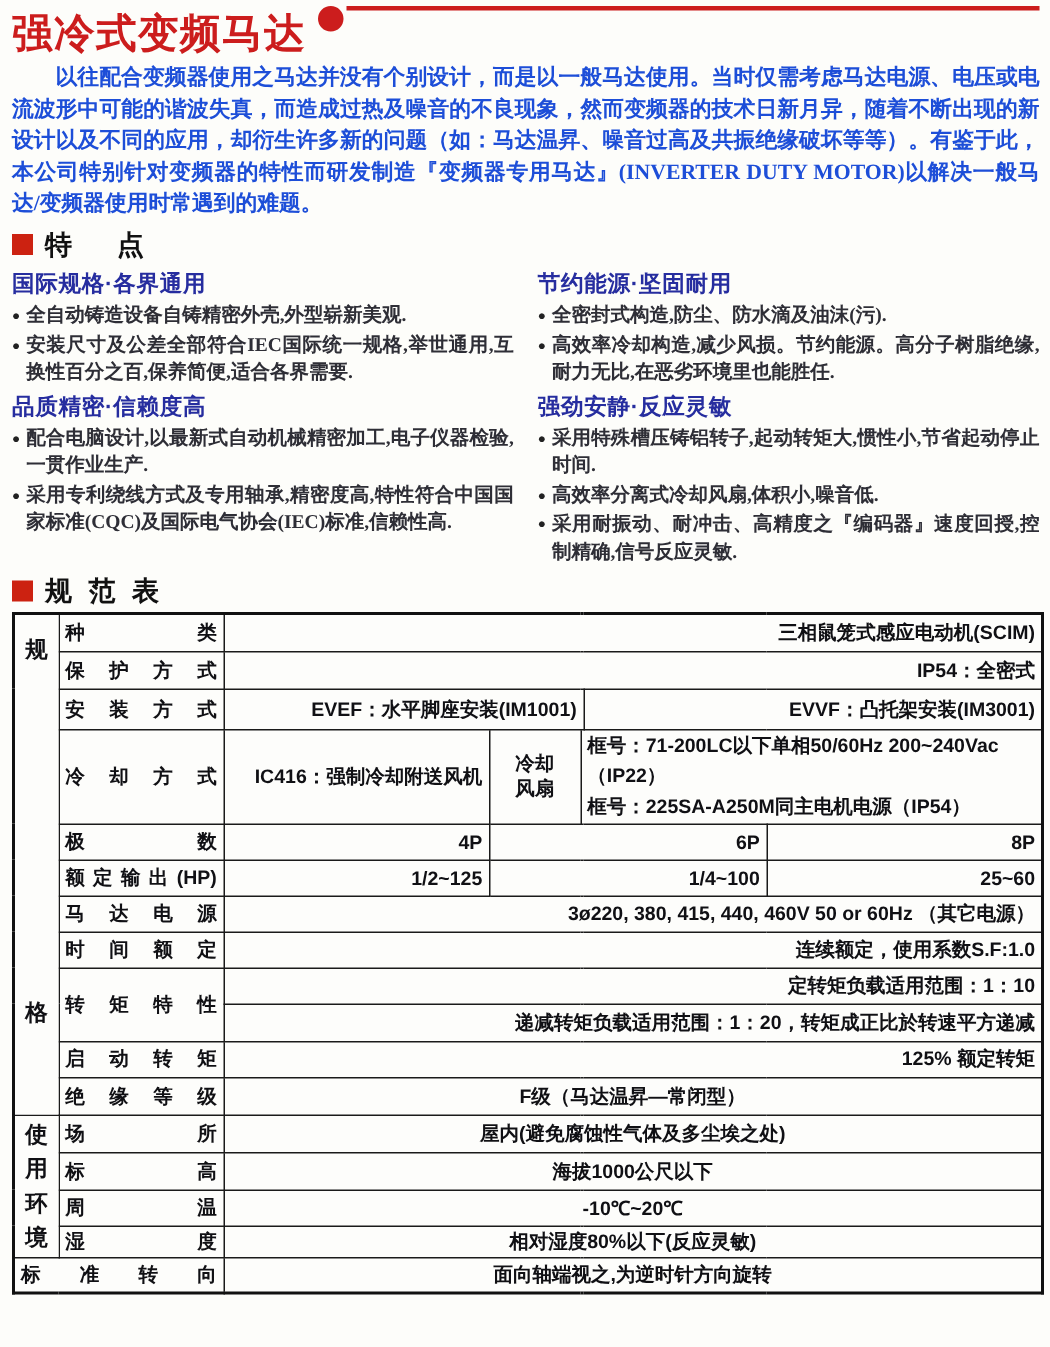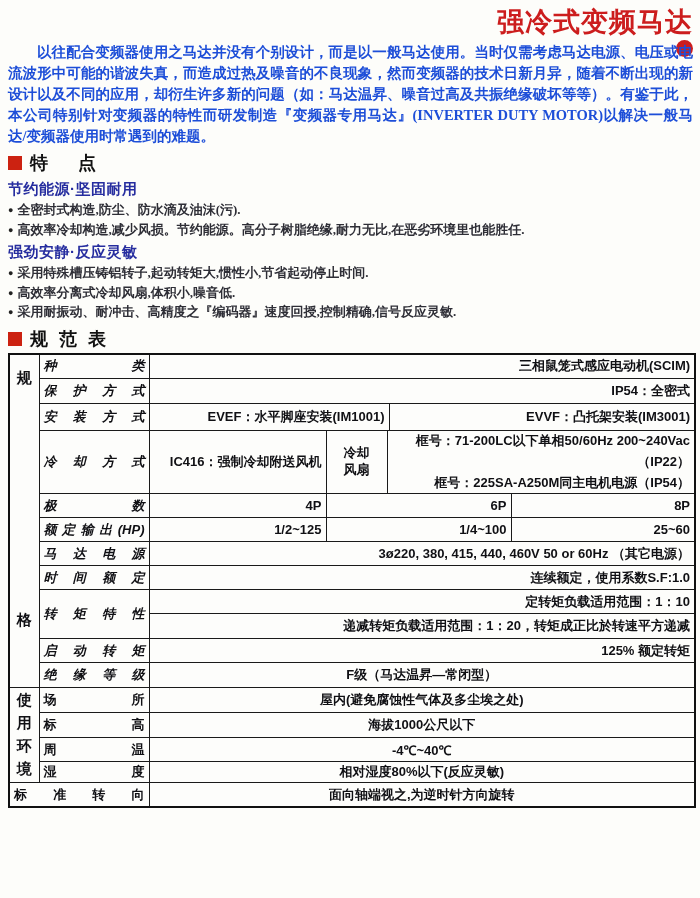--- a/index.html
+++ b/index.html
@@ -8,21 +8,21 @@
     width:700px;height:898px;
     margin:0 auto;
     background:#fdfdfa;
     box-sizing:border-box;
     padding:4px 7px 0 8px;
     overflow:hidden;
     font-family:"Liberation Sans",sans-serif;
     color:#222;
   }
   
-  .titlebar{display:flex;align-items:flex-end;height:34px;flex-direction:column;}
+  .titlebar{display:flex;align-items:flex-start;height:34px;}
   .title{
     color:#cc1d1d;font-size:27px;font-weight:bold;
     letter-spacing:1px;white-space:nowrap;
     font-family:"Liberation Sans",sans-serif;
   }
   .title-dot{width:17px;height:17px;border-radius:50%;background:#cc1d1d;margin-left:8px;flex:0 0 auto;}
   .title-line{flex:1;height:3px;background:#cc1d1d;margin-left:2px;}
   
   .intro{
     font-family:"Liberation Serif","DejaVu Serif",serif;
@@ -47,34 +47,34 @@
   .fbullet::before{content:"●";font-size:9px;line-height:18.5px;margin-right:4px;color:#222;}
   
   table.spec{border-collapse:collapse;width:686px;margin-top:3px;table-layout:fixed;}
   table.spec td{
     border:1px solid #1a1a1a;
     font-size:13px;font-weight:bold;color:#101014;
     padding:0 4px;overflow:hidden;
     background:#fdfdfb;
   }
   table.spec{border:2px solid #111;}
-  td.lbl{text-align:justify;text-align-last:justify;padding:0 9px;background:#f3fafd;font-style:italic;}
+  td.lbl{text-align:justify;text-align-last:justify;padding:0 9px;background:#f3fafd;}
   td.lbl2{background:#d9edf6;}
   td.val{text-align:right;}
   td.group{background:#a9d3ee;text-align:center;padding:0;position:relative;}
   td.group-env{background:#d2b2e2;}
   .vstack{display:flex;flex-direction:column;align-items:center;font-size:15px;font-weight:bold;}
   .vstack-spec{height:310px;justify-content:space-between;padding:3px 0 46px 0;box-sizing:border-box;}
   .vstack-env{height:92px;justify-content:space-between;padding:2px 0;box-sizing:border-box;}
   td.lbl-env{background:#f3aa66;text-align:justify;text-align-last:justify;padding:0 9px;}
   td.val-yellow{background:#fdf2c6;text-align:center;}
   td.val-cyan{background:#cfe8f3;text-align:center;}
   td.lbl-blue{background:#6db4e3;text-align:justify;text-align-last:justify;padding:0 12px;}
   td.cool-fan{white-space:pre-line;text-align:center;line-height:1.3;}
-  td.frame-cell{font-size:12.2px;text-align:right;padding-left:6px;line-height:1.6;}
+  td.frame-cell{font-size:12.2px;text-align:left;padding-left:6px;line-height:1.6;}
   td.small-val{font-size:12.4px;}
 </style>
 </head>
 <body>
 
 <div class="page">
 
   <div class="titlebar">
     <span class="title">强冷式变频马达</span>
     <span class="title-dot"></span>
@@ -82,20 +82,28 @@
   </div>
 
   <p class="intro">以往配合变频器使用之马达并没有个别设计，而是以一般马达使用。当时仅需考虑马达电源、电压或电流波形中可能的谐波失真，而造成过热及噪音的不良现象，然而变频器的技术日新月异，随着不断出现的新设计以及不同的应用，却衍生许多新的问题（如：马达温昇、噪音过高及共振绝缘破坏等等）。有鉴于此，本公司特别针对变频器的特性而研发制造『变频器专用马达』(INVERTER DUTY MOTOR)以解决一般马达/变频器使用时常遇到的难题。</p>
 
   <div class="sechead">
     <span class="redsq"></span>
     <span class="sechead-text">特　点</span>
   </div>
 
   <div class="features">
+    <div class="fcol">
+      <div class="fgroup-title">国际规格·各界通用</div>
+      <div class="fbullet">全自动铸造设备自铸精密外壳,外型崭新美观.</div>
+      <div class="fbullet">安装尺寸及公差全部符合IEC国际统一规格,举世通用,互换性百分之百,保养简便,适合各界需要.</div>
+      <div class="fgroup-title">品质精密·信赖度高</div>
+      <div class="fbullet">配合电脑设计,以最新式自动机械精密加工,电子仪器检验,一贯作业生产.</div>
+      <div class="fbullet">采用专利绕线方式及专用轴承,精密度高,特性符合中国国家标准(CQC)及国际电气协会(IEC)标准,信赖性高.</div>
+    </div>
     <div class="fcol">
       <div class="fgroup-title">节约能源·坚固耐用</div>
       <div class="fbullet">全密封式构造,防尘、防水滴及油沫(污).</div>
       <div class="fbullet">高效率冷却构造,减少风损。节约能源。高分子树脂绝缘,耐力无比,在恶劣环境里也能胜任.</div>
       <div class="fgroup-title">强劲安静·反应灵敏</div>
       <div class="fbullet">采用特殊槽压铸铝转子,起动转矩大,惯性小,节省起动停止时间.</div>
       <div class="fbullet">高效率分离式冷却风扇,体积小,噪音低.</div>
       <div class="fbullet">采用耐振动、耐冲击、高精度之『编码器』速度回授,控制精确,信号反应灵敏.</div>
     </div>
   </div>
@@ -191,21 +199,21 @@
         </td>
         <td class="lbl-env">场 所</td>
         <td class="val-yellow" colspan="5">屋内(避免腐蚀性气体及多尘埃之处)</td>
       </tr>
       <tr style="height:25px">
         <td class="lbl-env">标 高</td>
         <td class="val-yellow" colspan="5">海拔1000公尺以下</td>
       </tr>
       <tr style="height:24px">
         <td class="lbl-env">周 温</td>
-        <td class="val-yellow" colspan="5">-4℃~40℃</td>
+        <td class="val-yellow" colspan="5">-10℃~20℃</td>
       </tr>
       <tr style="height:21px">
         <td class="lbl-env">湿 度</td>
         <td class="val-yellow" colspan="5">相对湿度80%以下(反应灵敏)</td>
       </tr>
       <tr style="height:24px">
         <td class="lbl-blue" colspan="2">标 准 转 向</td>
         <td class="val-cyan" colspan="5">面向轴端视之,为逆时针方向旋转</td>
       </tr>
 

